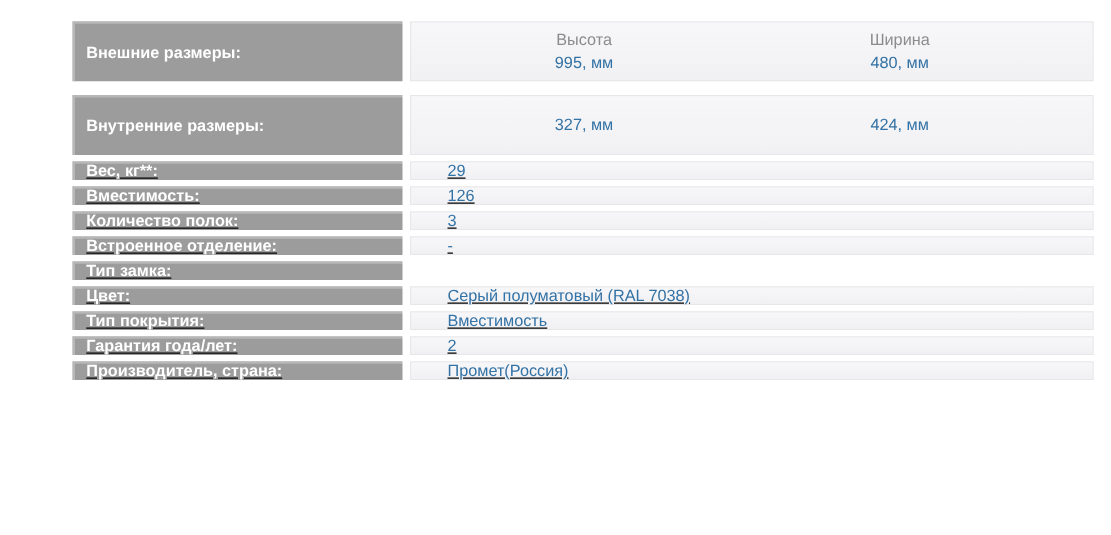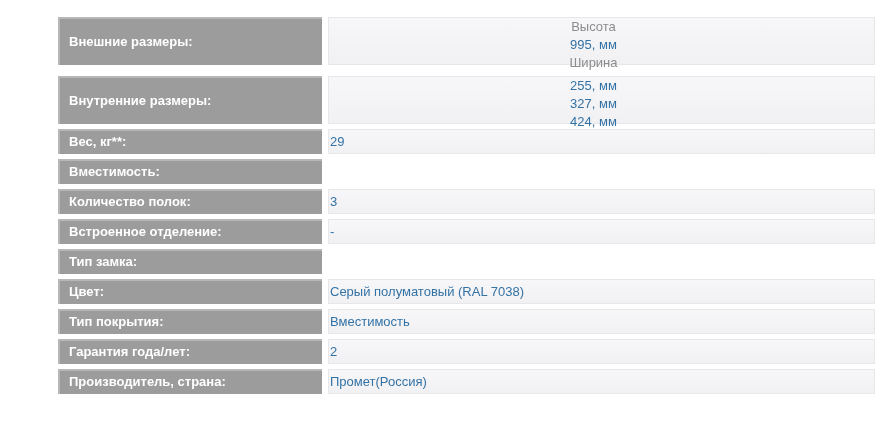--- a/index.html
+++ b/index.html
@@ -15,46 +15,45 @@
     position: absolute;
     left: 58px; top: 17px;
     width: 817px;
   }
   .row {
     display: flex;
     margin-bottom: 5px;
   }
   .row.tall { height: 48px; }
   .row.tall.first { margin-bottom: 11px; }
-  .row.short { height: 25px; }
+  .row.short { height: 15px; text-decoration: underline; }
   .label-cell {
     width: 264px;
     flex: 0 0 264px;
     margin-right: 6px;
     background: #9c9c9c;
     box-shadow: inset 2px 2px 0 rgba(255,255,255,0.28);
     color: #ffffff;
     font-weight: bold;
     display: flex;
     align-items: center;
     padding-left: 11px;
   }
   .value-cell {
     flex: 1 1 auto;
     background: linear-gradient(#f7f7f9, #f1f1f4);
     border: 1px solid #e7e7ea;
     color: #3372a5;
     display: flex;
     align-items: center;
-    padding-left: 1px;
+    padding-left: 29px;
   }
   .value-cell.tri {
     padding-left: 12px;
     padding-right: 28px;
-    flex-direction: column;
   }
   .tri .col {
     flex: 1 1 0;
     display: flex;
     flex-direction: column;
     align-items: center;
     justify-content: center;
     line-height: 18px;
   }
   .col-header { color: #8c8c8c; }
@@ -76,37 +75,35 @@
         <div class="col-header">Ширина</div>
         <div class="col-value">480, мм</div>
       </div>
     </div>
   </div>
 
   <div class="row tall">
     <div class="label-cell">Внутренние размеры:</div>
     <div class="value-cell tri">
       <div class="col">
-        <div class="col-value">255, мм</div>
-      </div>
-      <div class="col">
         <div class="col-value">327, мм</div>
       </div>
       <div class="col">
         <div class="col-value">424, мм</div>
       </div>
     </div>
   </div>
 
   <div class="row short">
     <div class="label-cell">Вес, кг**:</div>
     <div class="value-cell">29</div>
   </div>
   <div class="row short">
     <div class="label-cell">Вместимость:</div>
+    <div class="value-cell">126</div>
   </div>
   <div class="row short">
     <div class="label-cell">Количество полок:</div>
     <div class="value-cell">3</div>
   </div>
   <div class="row short">
     <div class="label-cell">Встроенное отделение:</div>
     <div class="value-cell">-</div>
   </div>
   <div class="row short">

